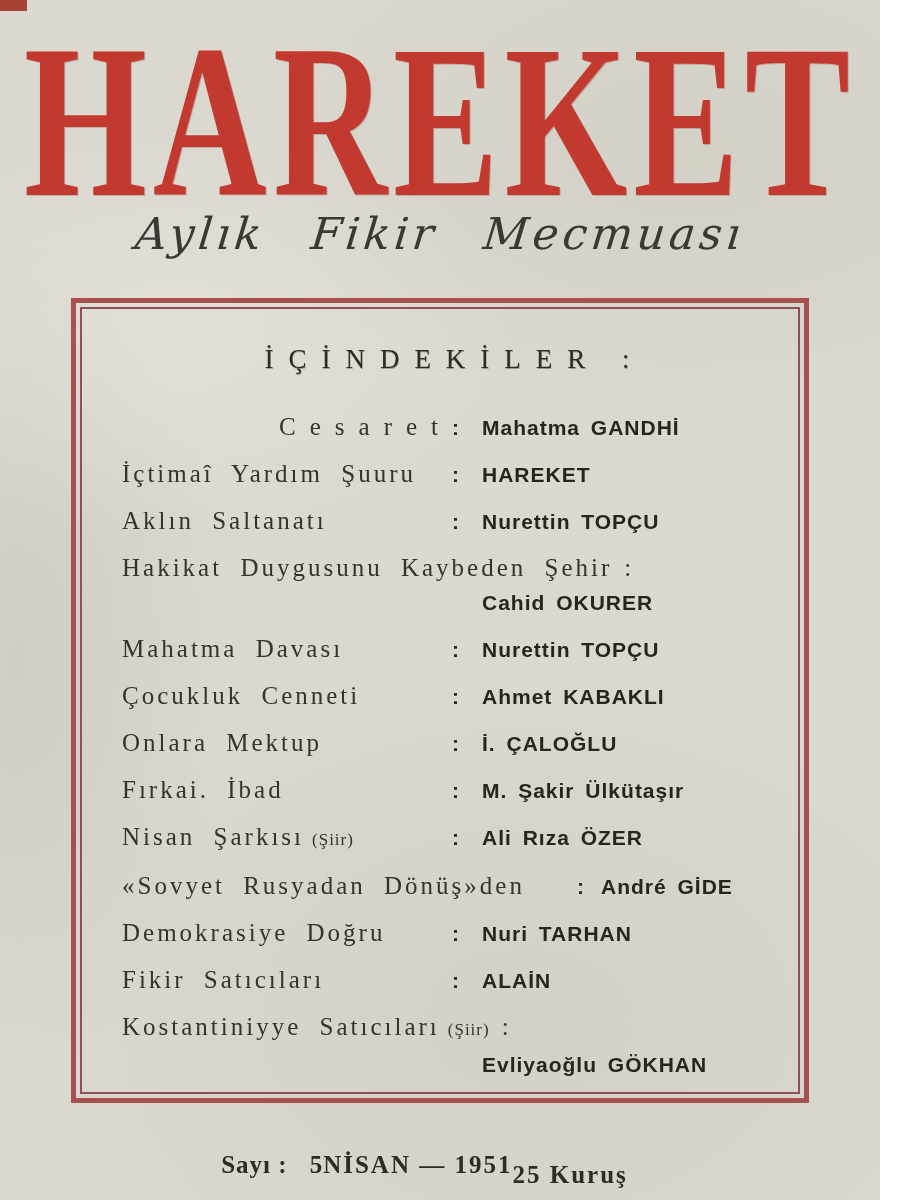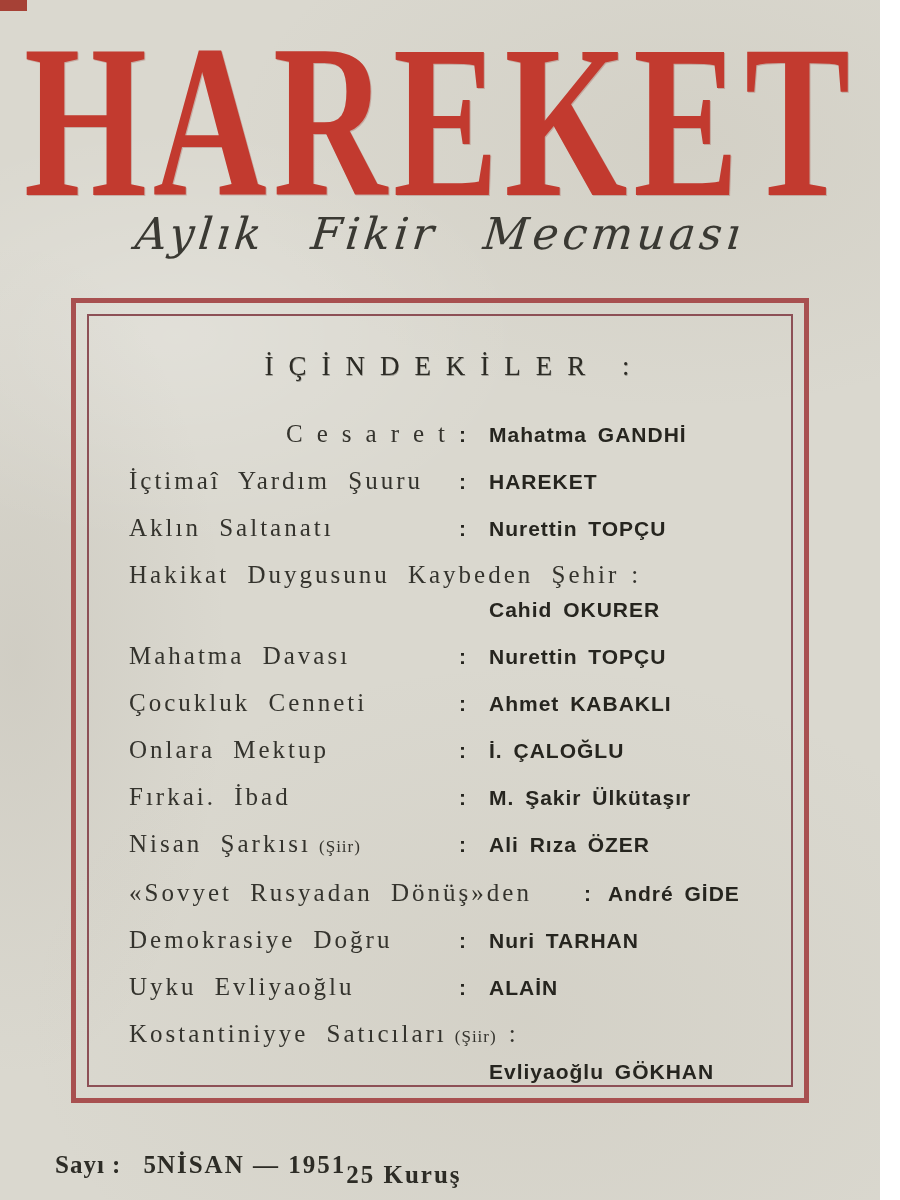--- a/index.html
+++ b/index.html
@@ -51,21 +51,21 @@
     font-style:italic;
     font-size:44px;line-height:56px;
     letter-spacing:4px;word-spacing:28px;
     color:#3a3933;
     transform:skewX(-6deg);
   }
   .toc-box{
     width:738px;height:805px;
     margin:36px auto 0;
     border:5px solid var(--border-outer);
-    padding:11px;
+    padding:4px;
   }
   .toc-inner{
     width:100%;height:100%;
     border:2px solid var(--border-inner);
     padding:34px 26px 0 40px;
     overflow:hidden;
   }
   .toc-heading{
     text-align:center;
     font-size:27px;line-height:32px;
@@ -99,21 +99,21 @@
   .row.flow .colon-cell{width:auto;margin-right:16px;}
   .row.stacked{display:block;}
   .row.stacked .line1{line-height:31px;}
   .row.stacked .serif-colon{margin-left:12px;}
   .row.stacked .author-line{
     padding-left:360px;
     line-height:31px;margin-top:3px;
   }
   .row.stacked .author-line .author{display:inline;}
   .footer{
-    display:flex;justify-content:flex-start;align-items:baseline;
+    display:flex;justify-content:center;align-items:baseline;
     margin-top:48px;
     padding:0 86px 0 55px;
     font-family:"Liberation Serif", serif;
     font-weight:bold;
     font-size:25px;
     letter-spacacing:1px;
     letter-spacing:1px;
     color:#2d2c26;
   }
   .footer .issue .num{margin-left:22px;}
@@ -183,21 +183,21 @@
             <span class="title-cell"><span>«Sovyet Rusyadan Dönüş»den</span></span>
             <span class="colon-cell">:</span>
             <span class="author">André GİDE</span>
           </div>
           <div class="row columns">
             <span class="title-cell"><span>Demokrasiye Doğru</span></span>
             <span class="colon-cell">:</span>
             <span class="author">Nuri TARHAN</span>
           </div>
           <div class="row columns">
-            <span class="title-cell"><span>Uyku Evliyaoğlu</span></span>
+            <span class="title-cell"><span>Fikir Satıcıları</span></span>
             <span class="colon-cell">:</span>
             <span class="author">ALAİN</span>
           </div>
           <div class="row stacked">
             <div class="line1"><span>Kostantiniyye Satıcıları</span><span class="note">(Şiir)</span><span class="serif-colon">:</span></div>
             <div class="author-line"><span class="author">Evliyaoğlu GÖKHAN</span></div>
           </div>
         </div>
     </div>
   </div>

